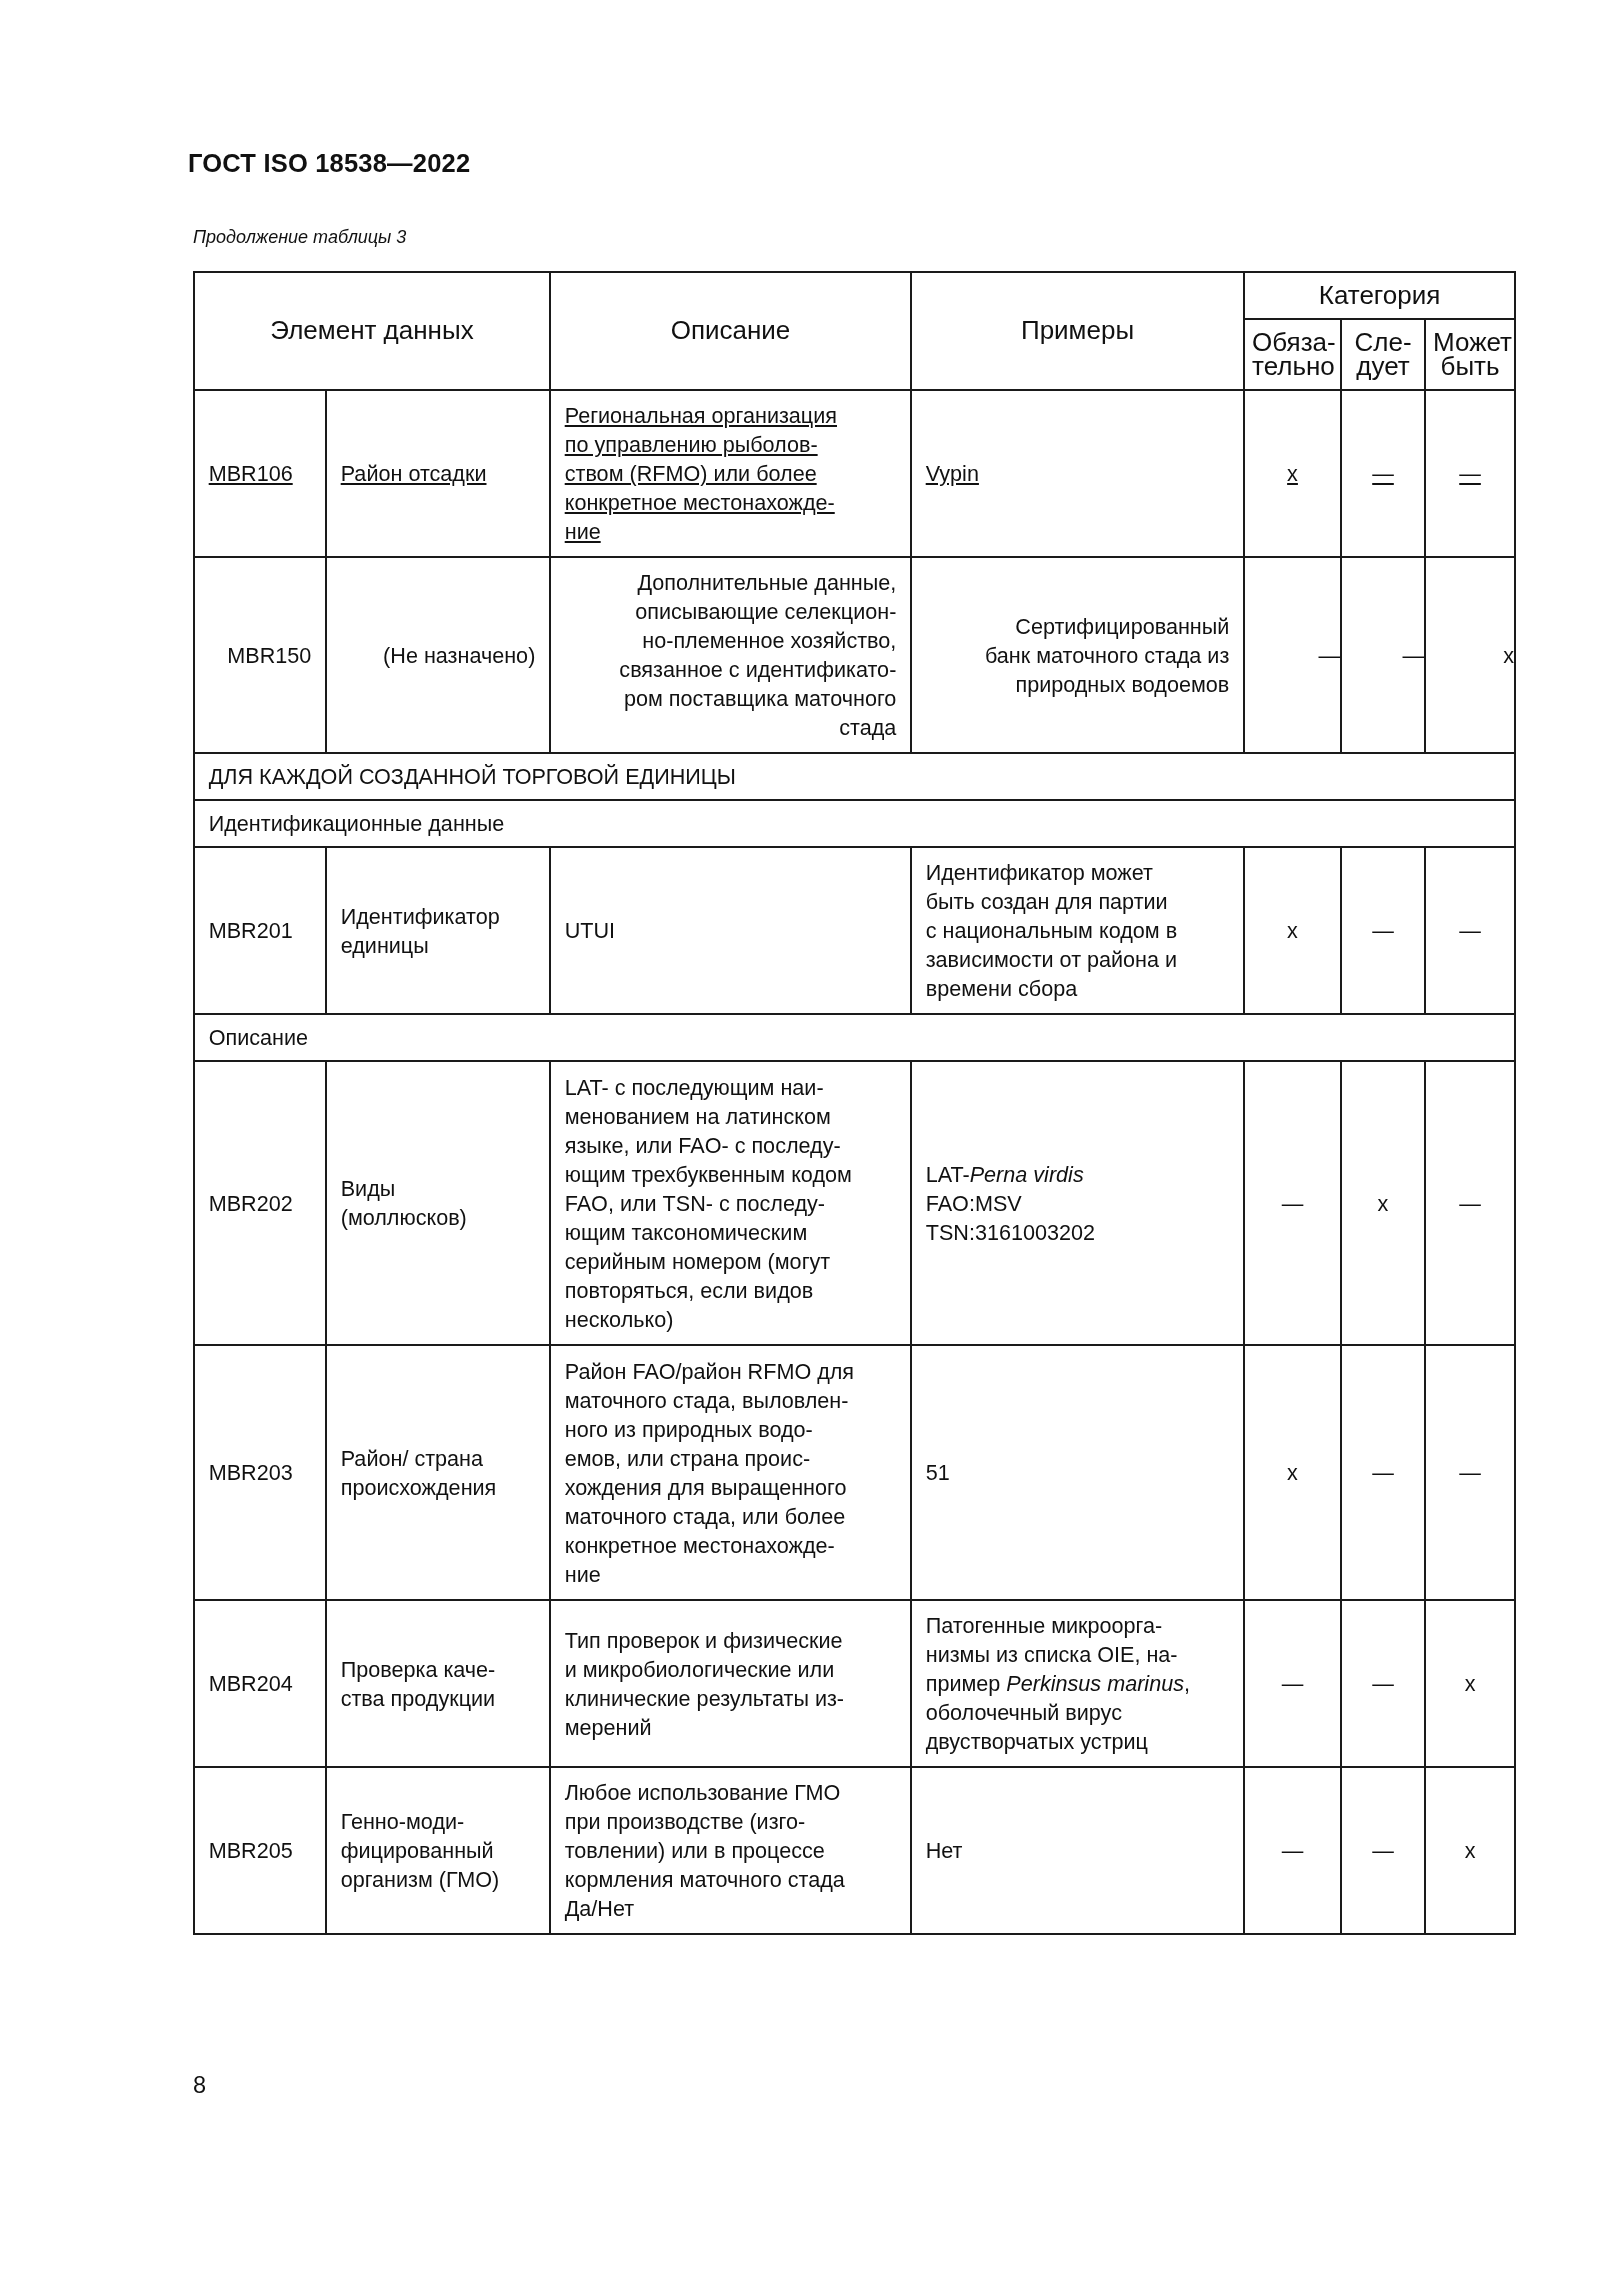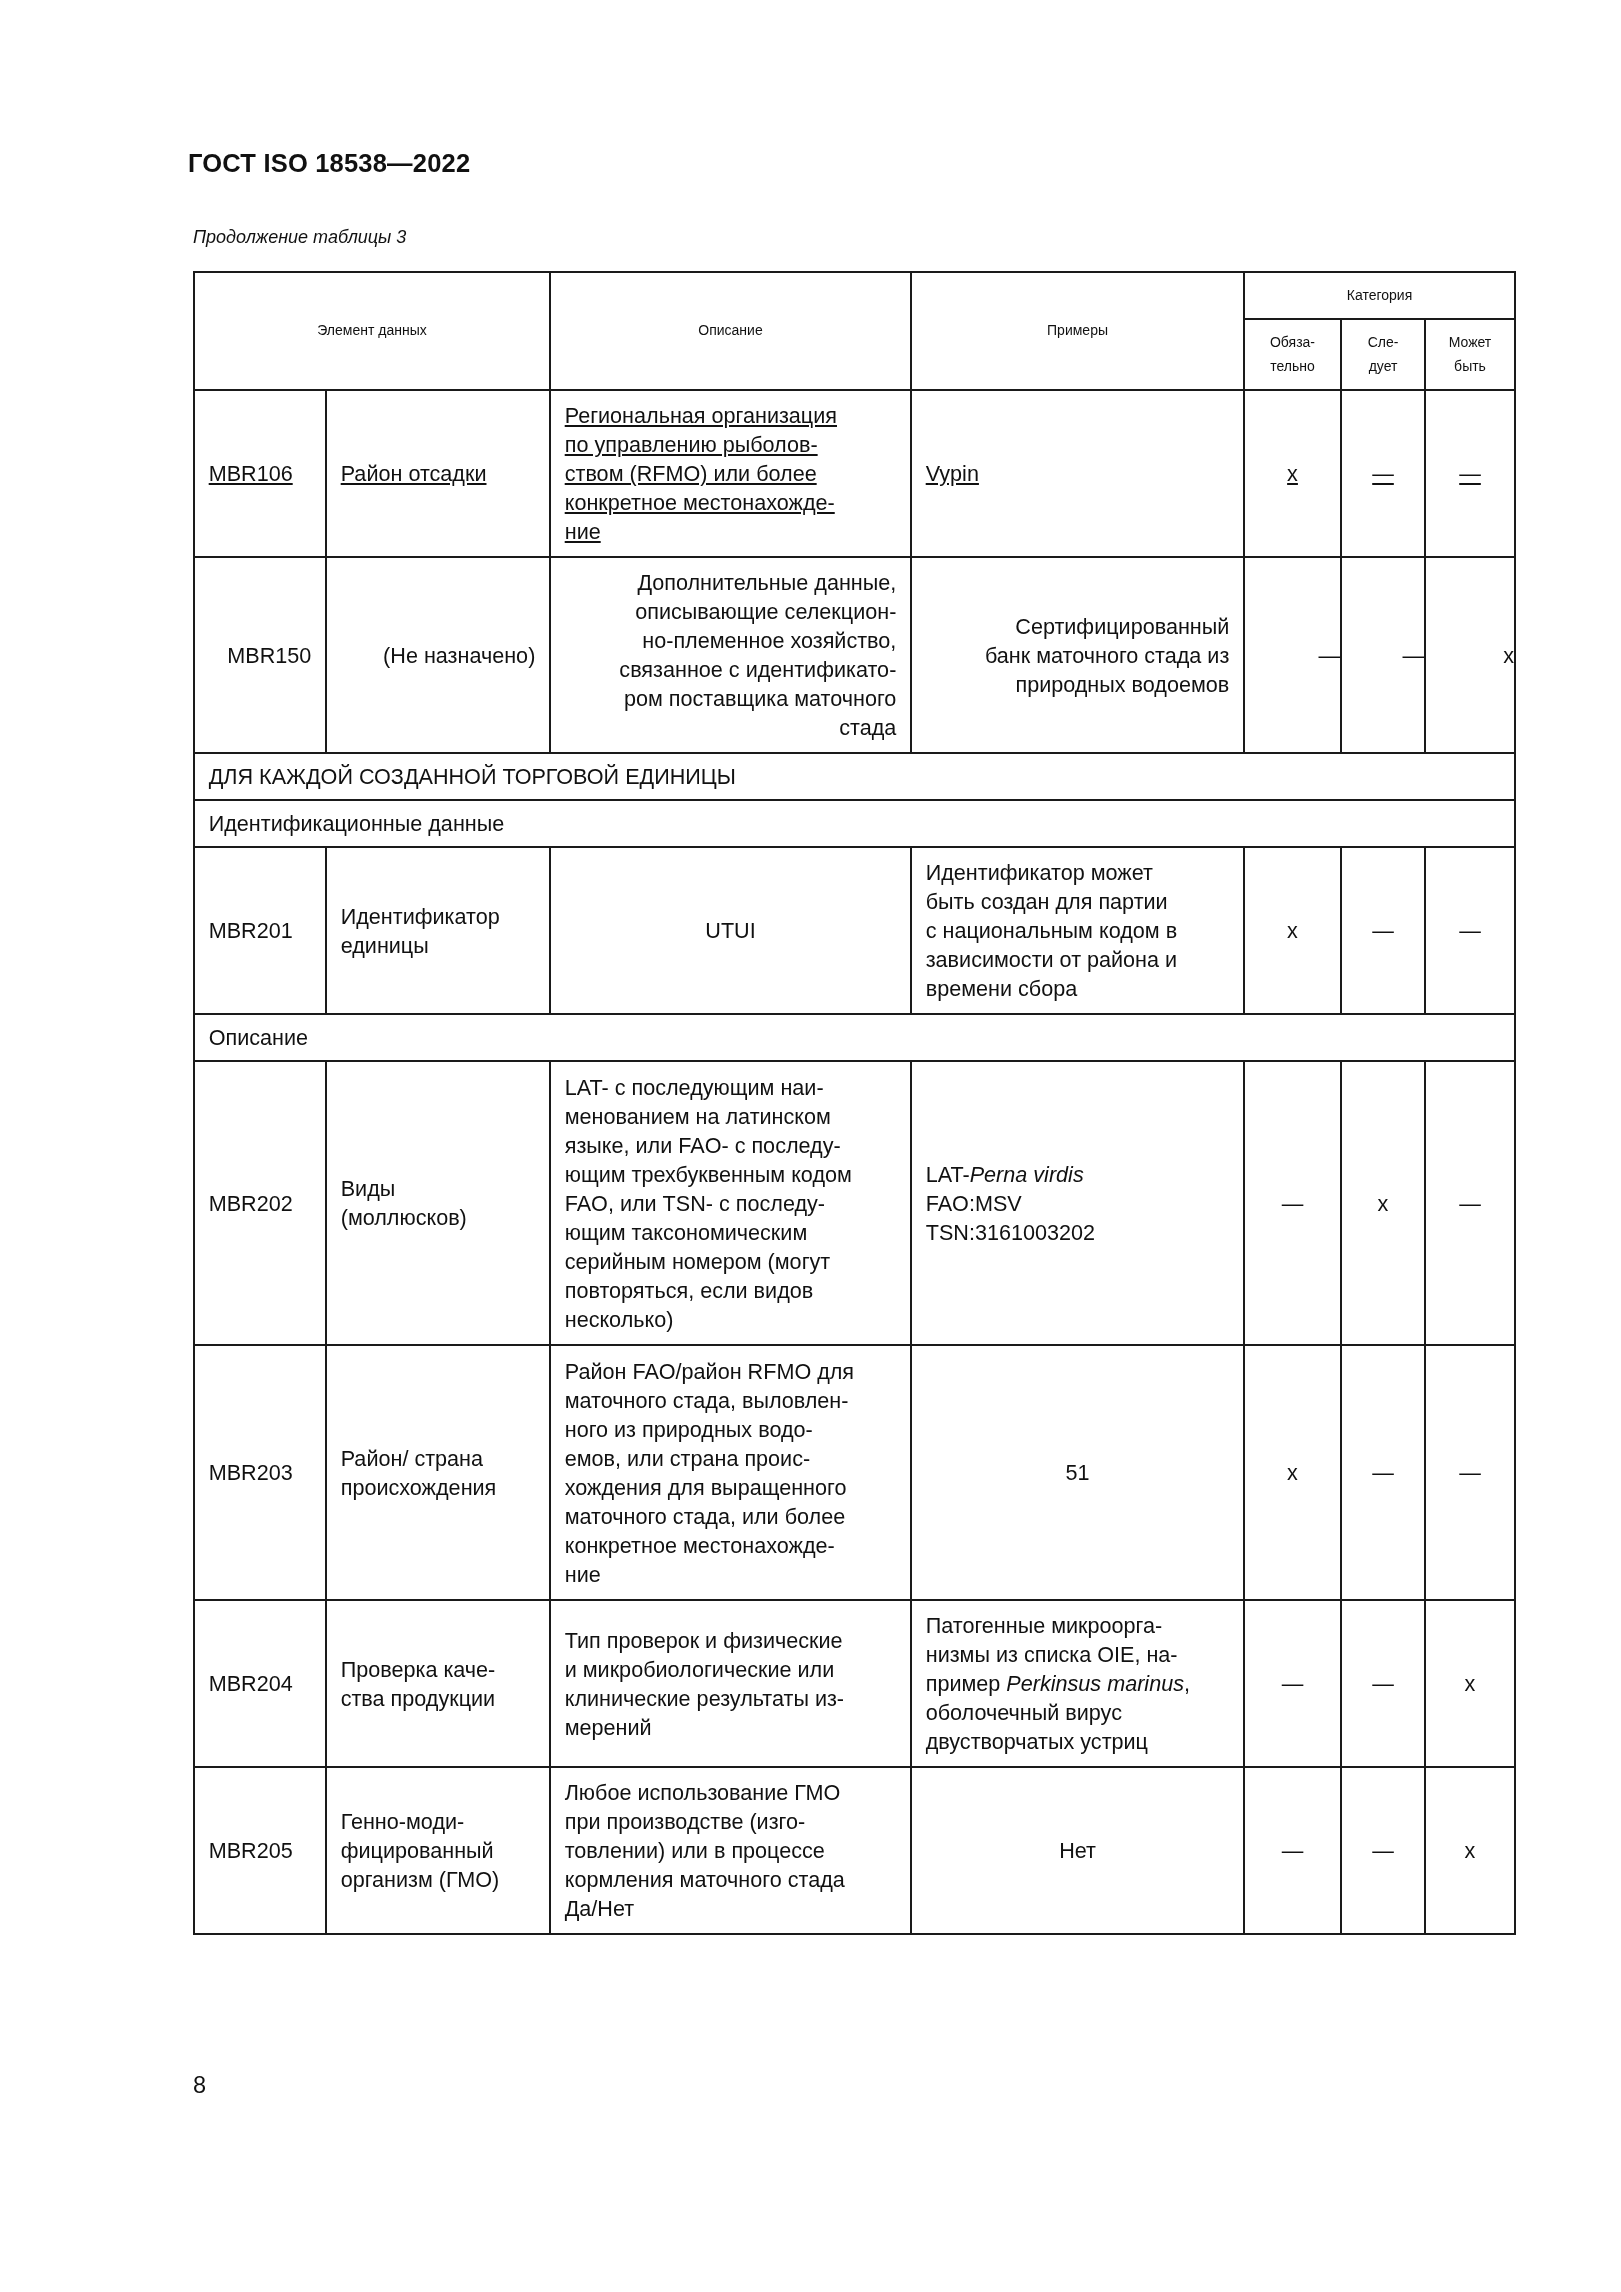--- a/index.html
+++ b/index.html
@@ -3,25 +3,25 @@
 <meta charset="utf-8">
 <style>
   html, body { margin: 0; padding: 0; background: #ffffff; }
   body { width: 1621px; height: 2293px; position: relative; font-family: "Liberation Sans", sans-serif; color: #111; }
   .doc-title { position: absolute; left: 188px; top: 149px; font-size: 25.5px; font-weight: bold; letter-spacing: 0.2px; }
   .caption { position: absolute; left: 193px; top: 227px; font-size: 18px; font-style: italic; }
   .page-num { position: absolute; left: 193px; top: 2072px; font-size: 23.5px; }
 
   table.main { position: absolute; left: 193px; top: 271px; width: 1322px; border-collapse: collapse; table-layout: fixed; font-size: 21.6px; line-height: 29px; }
   table.main td, table.main th { border: 2px solid #1a1a1a; vertical-align: middle; padding: 0 13.7px; font-weight: normal; }
-  .hdr th { font-size: 14px; line-height: 23.5px; }
+  .hdr th { font-size: 26px; line-height: 23.5px; }
   .hdr .h-top { height: 45px; }
   .hdr .h-sub { height: 69px; padding: 0 7px; }
   .hdr-bottom td { border-top: 3.9px double #1a1a1a; text-decoration: underline; }
-  .center { text-align: center; }
+  .center { text-align: left; }
   .mark { text-align: center; padding: 0 !important; }
   .section td { font-weight: bold; height: 45px; padding-top: 0; }
   .row-106 td { height: 165px; }
   .row-150 td { height: 194px; text-align: right; }
   .row-201 td { height: 165px; }
   .row-202 td { height: 282px; }
   .row-203 td { height: 253px; }
   .row-204 td { height: 165px; }
   .row-205 td { height: 165px; }
   .table-bottom td { border-bottom: 2.9px solid #1a1a1a; }

